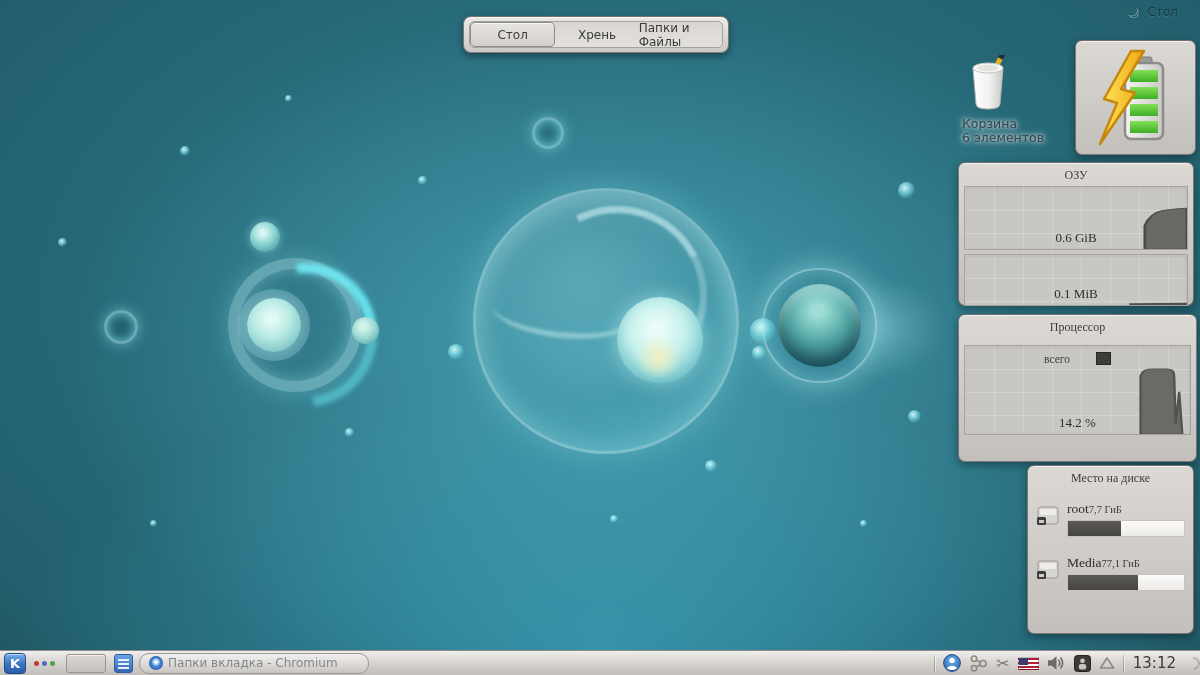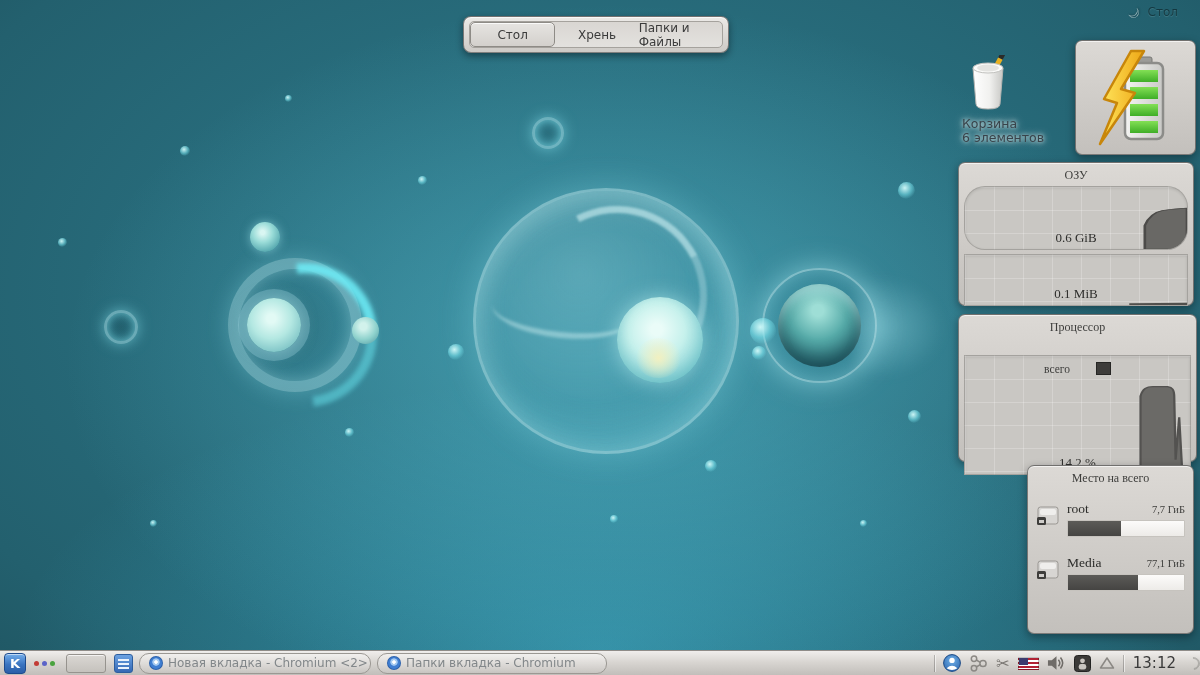--- a/index.html
+++ b/index.html
@@ -81,33 +81,33 @@
     background-image:linear-gradient(rgba(255,255,255,0.22) 1px, transparent 1px), linear-gradient(90deg, rgba(255,255,255,0.22) 1px, transparent 1px);
     background-size:29px 23px; box-shadow:inset 0 1px 3px rgba(0,0,0,0.12); overflow:hidden; }
   .chartbox svg { position:absolute; inset:0; width:100%; height:100%; }
   .chart-value { position:absolute; left:0; right:0; bottom:3px; text-align:center; font-size:13px; color:#2e2e2c; }
 
   #battery-widget { left:1075px; top:40px; width:121px; height:115px; display:flex; align-items:center; justify-content:center; }
   #ram-widget { left:958px; top:162px; width:236px; height:144px; }
   #cpu-widget { left:958px; top:314px; width:239px; height:148px; }
   #disk-widget { left:1027px; top:465px; width:167px; height:169px; }
 
-  #ram-chart1 { height:64px; margin-top:3px;border-radius:21px; }
+  #ram-chart1 { height:64px; margin-top:3px; }
   #ram-chart2 { height:52px; margin-top:4px; }
 
-  #cpu-chart { height:120px; margin-top:20px; }
+  #cpu-chart { height:90px; margin-top:10px; }
   .cpu-legend { position:absolute; top:6px; left:0; right:0; display:flex; align-items:center; justify-content:center; gap:26px; z-index:2; }
   .cpu-legend-label { font-size:11.5px; color:#3e3e3c; }
   .cpu-legend-swatch { width:15px; height:13px; background:#3d3c3a; border:1px solid #262624; }
 
   .disk-rows { padding:6px 8px 0 8px; }
   .disk-row { display:flex; gap:7px; margin-top:9px; }
   .disk-icon { flex:0 0 24px; padding-top:4px; }
   .disk-info { flex:1; }
-  .disk-head { display:flex; justify-content:space-between; align-items:baseline; }
+  .disk-head { display:flex; align-items:baseline; }
   .disk-name { font-size:13.5px; color:#2c2c2a; }
   .disk-size { font-size:10.5px; color:#3c3c3a; }
   .disk-bar { margin-top:3px; height:17px; background:linear-gradient(#fcfbfa,#edebe8); border:1px solid #c6c3be; border-radius:1px; overflow:hidden; }
   .disk-fill { height:100%; background:linear-gradient(#5c5b58,#454442); }
 
   
   #panel { position:absolute; left:0; bottom:0; width:1200px; height:25px; display:flex; align-items:center; padding:0 4px;
     background:linear-gradient(#f0eeec 0%, #d9d6d2 45%, #c1beba 100%); border-top:1px solid #8f8c88; }
   .kbutton { width:22px; height:21px; border-radius:4px; background:linear-gradient(#74aeec,#3a74c0 55%,#2a5ea8);
     border:1px solid #1d4b8e; color:#fff; font-weight:bold; font-size:13px; display:flex; align-items:center; justify-content:center;
@@ -261,21 +261,21 @@
         <span class="cpu-legend-swatch"></span>
       </div>
       <svg viewBox="0 0 100 100" preserveAspectRatio="none">
         <path d="M78,100 L78,34 C79,27 81,26 83.5,26 L90,26 C92,26.5 93,28 93,35 L93.6,88 L95.2,52 L96.2,86 L96.6,100 Z" fill="#6b6a67" stroke="#535250" stroke-width="1"></path>
       </svg>
       <div class="chart-value">14.2 %</div>
     </div>
   </div>
 
   <div id="disk-widget" class="plasmoid">
-    <div class="plasmoid-title">Место на всего</div>
+    <div class="plasmoid-title">Место на диске</div>
     <div class="disk-rows">
       <div class="disk-row">
         <div class="disk-icon">
           <svg width="24" height="22" viewBox="0 0 24 22">
             <rect x="2" y="2" width="20" height="17" rx="2.5" fill="#d7d5d2" stroke="#9a9793"></rect>
             <rect x="4" y="4" width="16" height="6" rx="2" fill="#efeeec"></rect>
             <rect x="1" y="12" width="9" height="8" rx="1.5" fill="#3e3d3b"></rect>
             <rect x="3" y="15" width="5" height="3" fill="#cfcdca"></rect>
           </svg>
         </div>
@@ -314,24 +314,20 @@
   <div id="panel">
     <div class="kbutton">K</div>
     <div class="tridots">
       <i style="background:#c23c36;"></i>
         <i style="background:#5b64c8;"></i>
         <i style="background:#49a33f;"></i>
     </div>
     <div class="pager"></div>
     <div class="winlist"></div>
 
-    <div id="task1" class="task">
-      <span class="chromium-ball"></span>
-      <span>Новая вкладка - Chromium &lt;2&gt;</span>
-    </div>
     <div id="task2" class="task">
       <span class="chromium-ball"></span>
       <span>Папки вкладка - Chromium</span>
     </div>
 
     <div class="spacer"></div>
 
     <div class="tray">
       <div class="tray-sep"></div>
       <div class="tray-icon">

